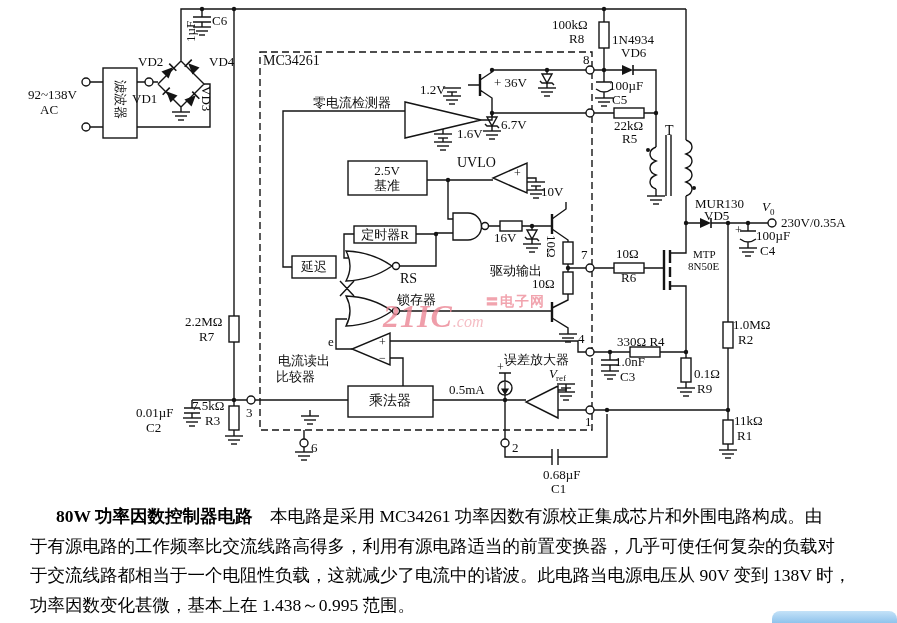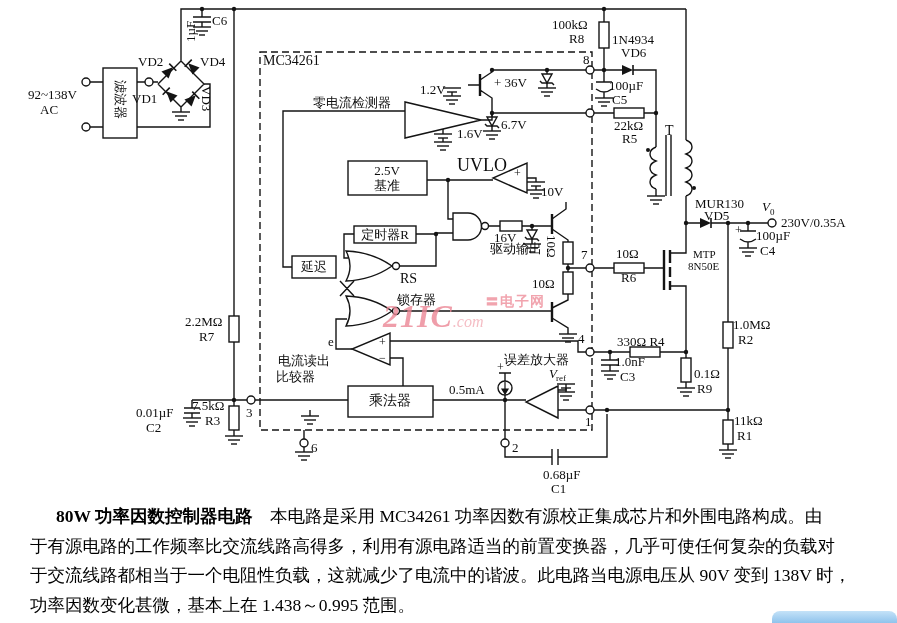--- a/index.html
+++ b/index.html
@@ -227,42 +227,42 @@
         <circle cx="304" cy="443" r="4"></circle>
         <circle cx="251" cy="400" r="4"></circle>
       </g>
     </svg>
 
     <div id="label-layer">
         <div class="slabel" style="left: 28px; top: 88px;">92~138V</div>
         <div class="slabel" style="left: 40px; top: 103px;">AC</div>
         <div class="slabel" style="left: 127px; top: 80px; transform: rotate(90deg); transform-origin: 0px 0px;">滤波器</div>
         <div class="slabel" style="left: 138px; top: 55px;">VD2</div>
-        <div class="slabel" style="left: 200px; top: 55px;">VD4</div>
+        <div class="slabel" style="left: 190px; top: 55px; padding-left: 19px;">VD4</div>
         <div class="slabel" style="left: 132px; top: 92px;">VD1</div>
         <div class="slabel" style="left: 213px; top: 86px; transform: rotate(90deg); transform-origin: 0px 0px;">VD3</div>
         <div class="slabel" style="left: 184px; top: 42px; transform: rotate(-90deg); transform-origin: 0px 0px;">1µF</div>
         <div class="slabel" style="left: 212px; top: 14px;">C6</div>
         <div class="slabel" style="left: 263px; top: 54px; font-size: 14px;">MC34261</div>
         <div class="slabel" style="left: 313px; top: 96px;">零电流检测器</div>
         <div class="slabel" style="left: 420px; top: 83px;">1.2V</div>
         <div class="slabel" style="left: 457px; top: 127px;">1.6V</div>
         <div class="slabel" style="left: 494px; top: 76px;">+ 36V</div>
         <div class="slabel" style="left: 501px; top: 118px;">6.7V</div>
         <div class="slabel ctr" style="left: 387px; top: 164px;">2.5V</div>
         <div class="slabel ctr" style="left: 387px; top: 179px;">基准</div>
-        <div class="slabel" style="left: 457px; top: 156px; font-size: 18px;">UVLO</div>
+        <div class="slabel" style="left: 457px; top: 156px; font-size: 14px;">UVLO</div>
         <div class="slabel" style="left: 514px; top: 167px; font-size: 12px;">+</div>
         <div class="slabel" style="left: 541px; top: 185px;">10V</div>
         <div class="slabel ctr" style="left: 385px; top: 228px;">定时器R</div>
         <div class="slabel ctr" style="left: 314px; top: 260px;">延迟</div>
         <div class="slabel" style="left: 400px; top: 272px; font-size: 14px;">RS</div>
         <div class="slabel" style="left: 397px; top: 293px;">锁存器</div>
         <div class="slabel" style="left: 494px; top: 231px; text-align: center;">16V</div>
-        <div class="slabel" style="left: 490px; top: 242px;">驱动输出</div>
+        <div class="slabel" style="left: 490px; top: 264px;">驱动输出</div>
         <div class="slabel" style="left: 558px; top: 235px; transform: rotate(90deg); transform-origin: 0px 0px;">10Ω</div>
         <div class="slabel" style="left: 532px; top: 277px;">10Ω</div>
         <div class="slabel" style="left: 278px; top: 354px;">电流读出</div>
         <div class="slabel" style="left: 276px; top: 370px;">比较器</div>
         <div class="slabel" style="left: 379px; top: 336px; font-size: 12px;">+</div>
         <div class="slabel" style="left: 379px; top: 352px; font-size: 12px;">−</div>
         <div class="slabel" style="left: 328px; top: 335px;">e</div>
         <div class="slabel ctr" style="left: 390px; top: 394px; font-size: 14px;">乘法器</div>
         <div class="slabel" style="left: 449px; top: 383px;">0.5mA</div>
         <div class="slabel" style="left: 497px; top: 361px; font-size: 12px;">+</div>

